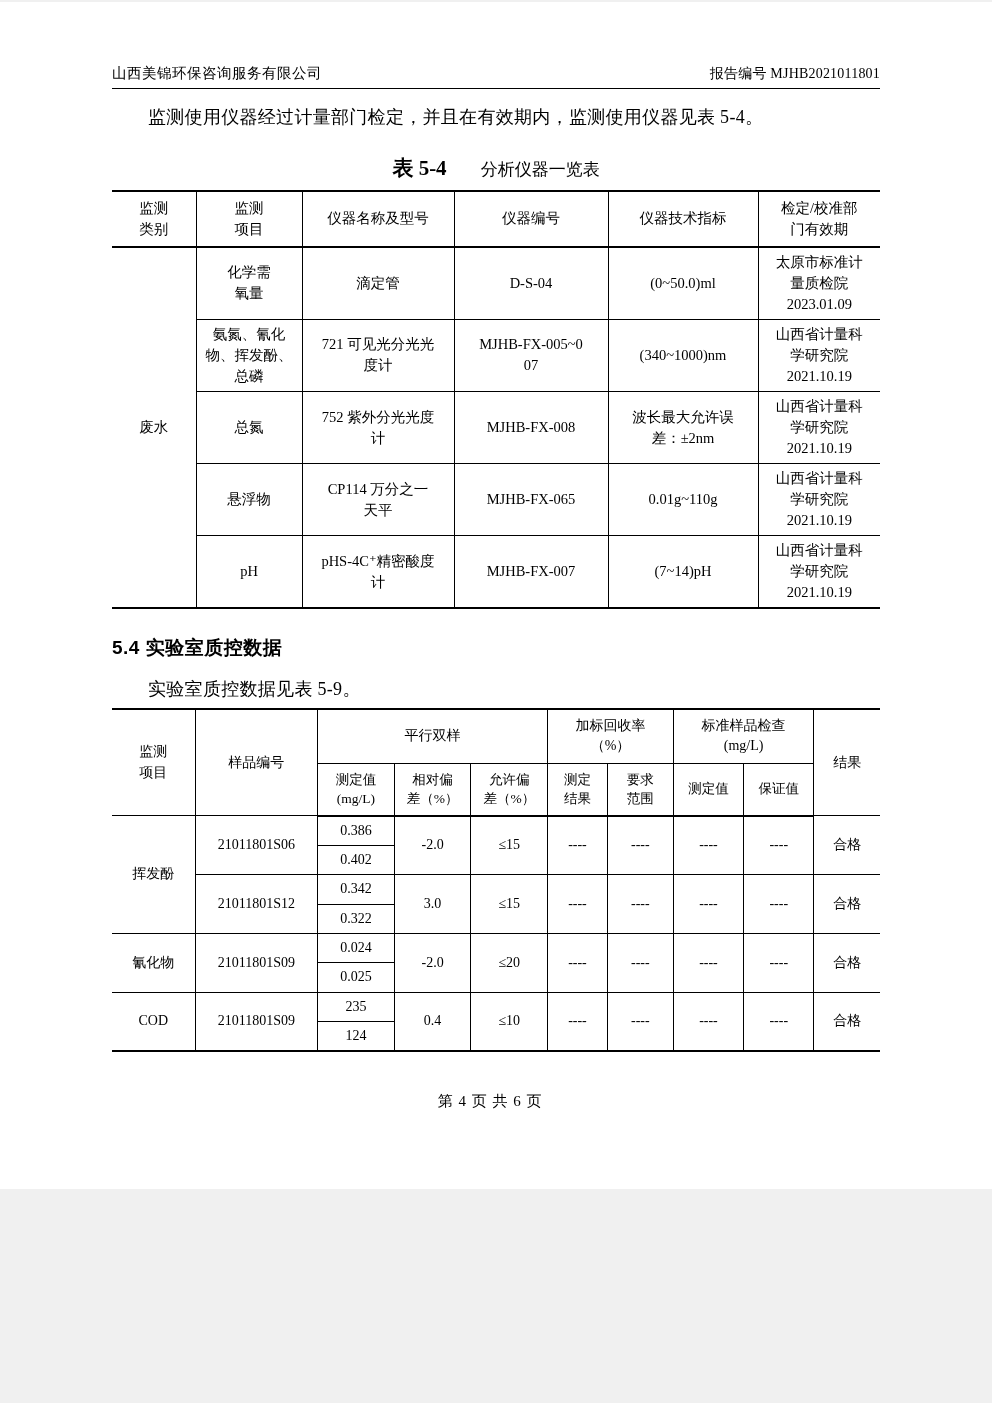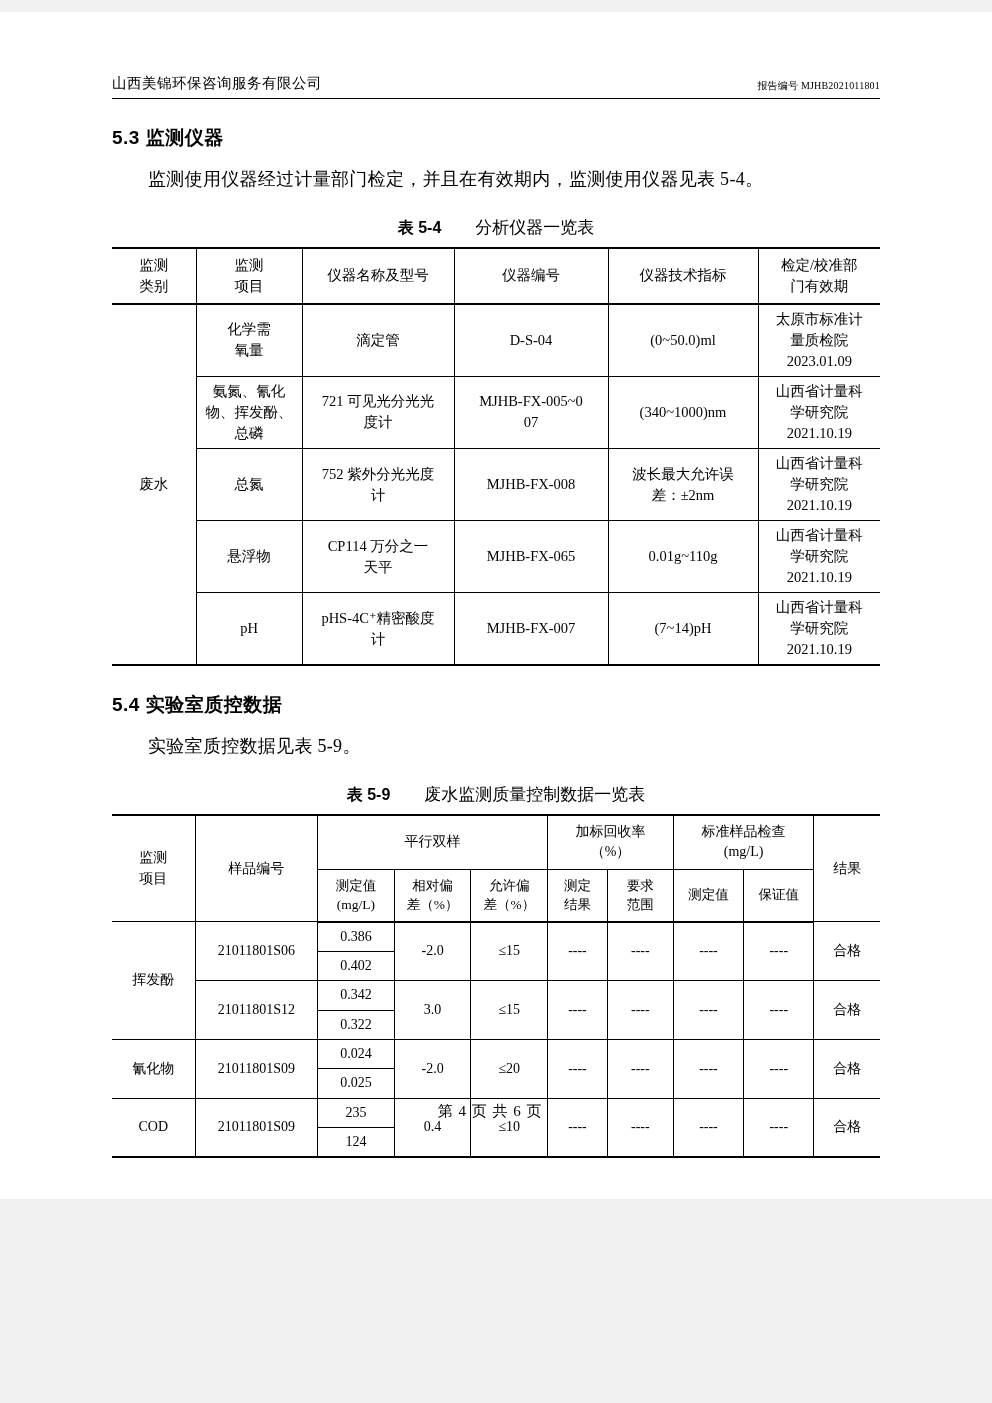--- a/index.html
+++ b/index.html
@@ -4,40 +4,40 @@
 <style>
   html, body {
     margin: 0;
     padding: 0;
     background: #f0f0f0;
   }
   .page {
     width: 992px;
     height: 1187px;
     background: #ffffff;
-    margin: 12px auto;
+    margin: 2px auto;
     position: relative;
     font-family: "Liberation Serif", "DejaVu Serif", serif;
     color: #000;
     box-sizing: border-box;
     padding: 0 112px;
     overflow: hidden;
   }
   
   .header {
     display: flex;
     justify-content: space-between;
     align-items: flex-end;
     padding-top: 62px;
     padding-bottom: 5px;
     border-bottom: 1.5px solid #000;
     font-size: 14.5px;
   }
   .header-left { letter-spacing: 0.5px; }
-  .header-right { letter-spacing: 0.2px; font-size: 10px; font-family: Liberation Serif, serif; }
+  .header-right { letter-spacing: 0.2px; font-size: 14px; font-family: Liberation Serif, serif; }
 
   
   h2.section {
     font-family: "Liberation Sans", "DejaVu Sans", sans-serif;
     font-size: 19px;
     font-weight: bold;
     margin: 26px 0 0 0;
     letter-spacing: 0.5px;
   }
   p.body-text {
@@ -48,22 +48,22 @@
     letter-spacing: 0.3px;
   }
   .table-title {
     text-align: center;
     font-size: 17px;
     margin: 18px 0 8px 0;
     font-family: "Liberation Serif", serif;
   }
   .table-title .tnum {
     font-weight: bold;
-    font-family: Liberation Sans, sans-serif;
-    font-size: 16px;
+    font-family: Liberation Serif, serif;
+    font-size: 21px;
   }
   .table-title .gap { display: inline-block; width: 34px; }
 
   table {
     border-collapse: collapse;
     width: 100%;
     font-size: 14.5px;
     table-layout: fixed;
   }
   table td, table th {
@@ -120,21 +120,20 @@
 </head>
 <body>
 
 <div class="page">
 
   <div class="header">
     <div class="header-left">山西美锦环保咨询服务有限公司</div>
     <div class="header-right">报告编号 MJHB2021011801</div>
   </div>
 
-  <h2 class="section">5.3 监测仪器</h2>
   <p class="body-text">监测使用仪器经过计量部门检定，并且在有效期内，监测使用仪器见表 5-4。</p>
 
   <div class="table-title">
     <span class="tnum">表 5-4</span><span class="gap"></span><span>分析仪器一览表</span>
   </div>
 
   <table class="t1 thick-edge">
     <colgroup>
       <col class="col-a">
         <col class="col-b">
@@ -246,23 +245,20 @@
         <div>学研究院</div>
         <div>2021.10.19</div>
       </td>
     </tr>
   </tbody>
     </table>
 
   <h2 class="section">5.4 实验室质控数据</h2>
   <p class="body-text">实验室质控数据见表 5-9。</p>
 
-  <div class="table-title">
-    <span class="tnum">表 5-9</span><span class="gap"></span><span>废水监测质量控制数据一览表</span>
-  </div>
 
   <table class="t2 thick-edge">
     <colgroup>
       <col class="c1">
         <col class="c2">
         <col class="c3">
         <col class="c4">
         <col class="c5">
         <col class="c6">
         <col class="c7">

